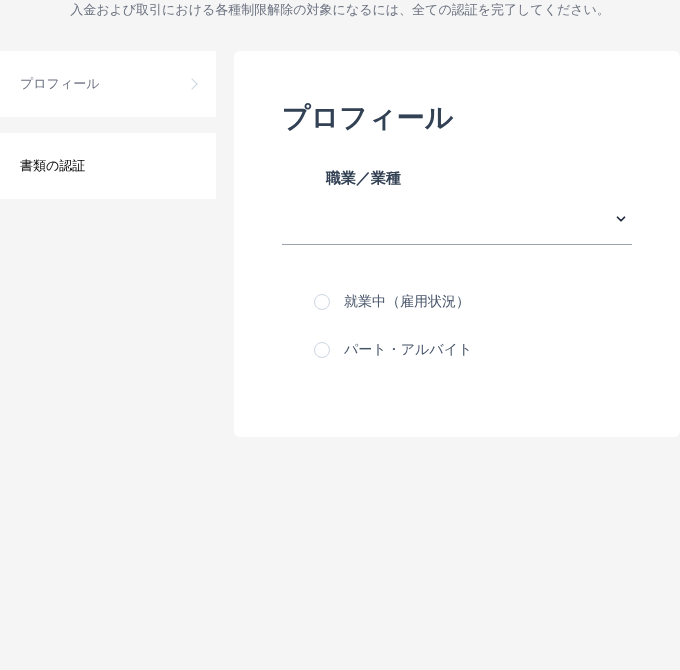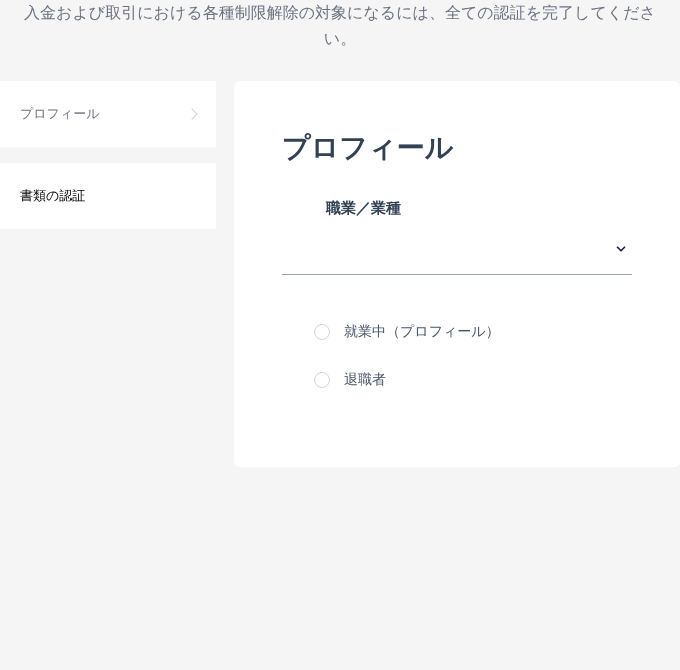--- a/index.html
+++ b/index.html
@@ -11,21 +11,21 @@
       font-family: -apple-system, BlinkMacSystemFont, "Hiragino Sans", "Hiragino Kaku Gothic ProN", Meiryo, sans-serif;
       background-color: #f5f5f5;
       width: 680px;
       height: 670px;
       overflow: hidden;
     }
     .header-notice {
       text-align: center;
       padding: 0 20px 30px 20px;
       color: #6b7280;
-      font-size: 16px;
+      font-size: 13px;
       line-height: 1.6;
     }
     .container {
       display: flex;
       gap: 18px;
     }
     .sidebar {
       width: 216px;
       flex-shrink: 0;
     }
@@ -137,21 +137,21 @@
       <span class="chevron-down">
         <svg viewBox="0 0 24 24" fill="none" stroke="#1e293b" stroke-width="3" stroke-linecap="round" stroke-linejoin="round">
           <polyline points="6 9 12 15 18 9"></polyline>
         </svg>
       </span>
     </div>
 
     <div class="radio-group">
       <div class="radio-item">
         <span class="radio-circle"></span>
-        <span class="radio-label">就業中（プロフィール）</span>
+        <span class="radio-label">就業中（雇用状況）</span>
       </div>
       <div class="radio-item">
         <span class="radio-circle"></span>
-        <span class="radio-label">退職者</span>
+        <span class="radio-label">パート・アルバイト</span>
       </div>
     </div>
   </div>
 </div>
 
 </body></html>

